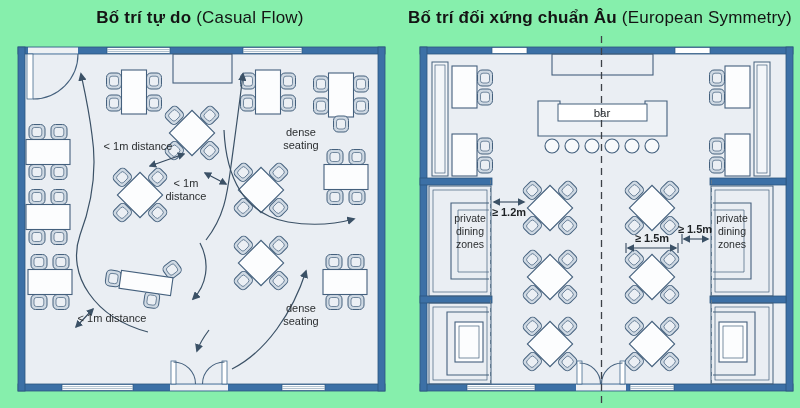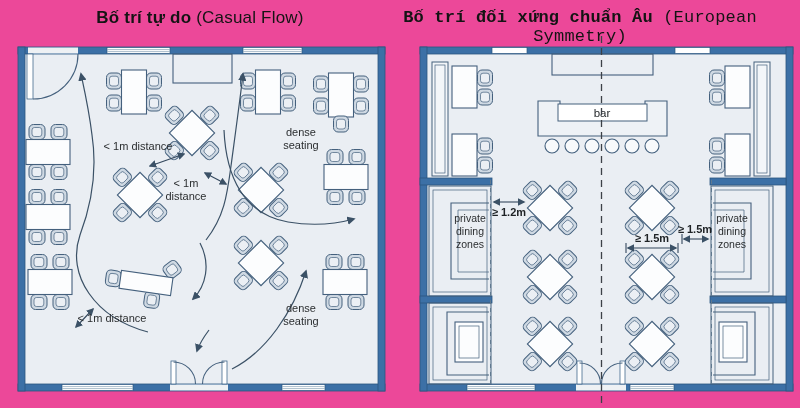--- a/index.html
+++ b/index.html
@@ -1,23 +1,23 @@
 <!DOCTYPE html>
 <html><head>
 <meta charset="utf-8">
 <style>
   html,body{margin:0;padding:0;}
-  .canvas{position:relative;width:800px;height:408px;background:#ec4899;
+  .canvas{position:relative;width:800px;height:408px;background:#86efac;
           font-family:"Liberation Sans",sans-serif;overflow:hidden;}
   .title{position:absolute;top:8px;width:400px;text-align:center;
          font-size:17px;color:#141414;letter-spacing:.2px;}
   .title .b{font-weight:700;}
   .title .r{font-weight:400;}
   #t-left{left:0;}
-  #t-right{left:380px;font-family:Liberation Mono, monospace;}
+  #t-right{left:400px;}
   svg{position:absolute;left:0;top:0;}
   
   .floor{fill:#eaeef3;stroke:none;}
   .wall{fill:#3c70a6;stroke:#2b567f;stroke-width:.8;}
   .win{fill:#ffffff;stroke:#2b567f;stroke-width:.7;}
   .wl{stroke:#93a9bd;stroke-width:.8;}
   .gap{fill:#eef1f4;stroke:none;}
   .ln{fill:none;stroke:#44607d;stroke-width:1.1;}
   .tbl{fill:#fcfdfe;stroke:#44607d;stroke-width:1.1;}
   .cho{fill:#cfd9e3;stroke:#44607d;stroke-width:1;}

